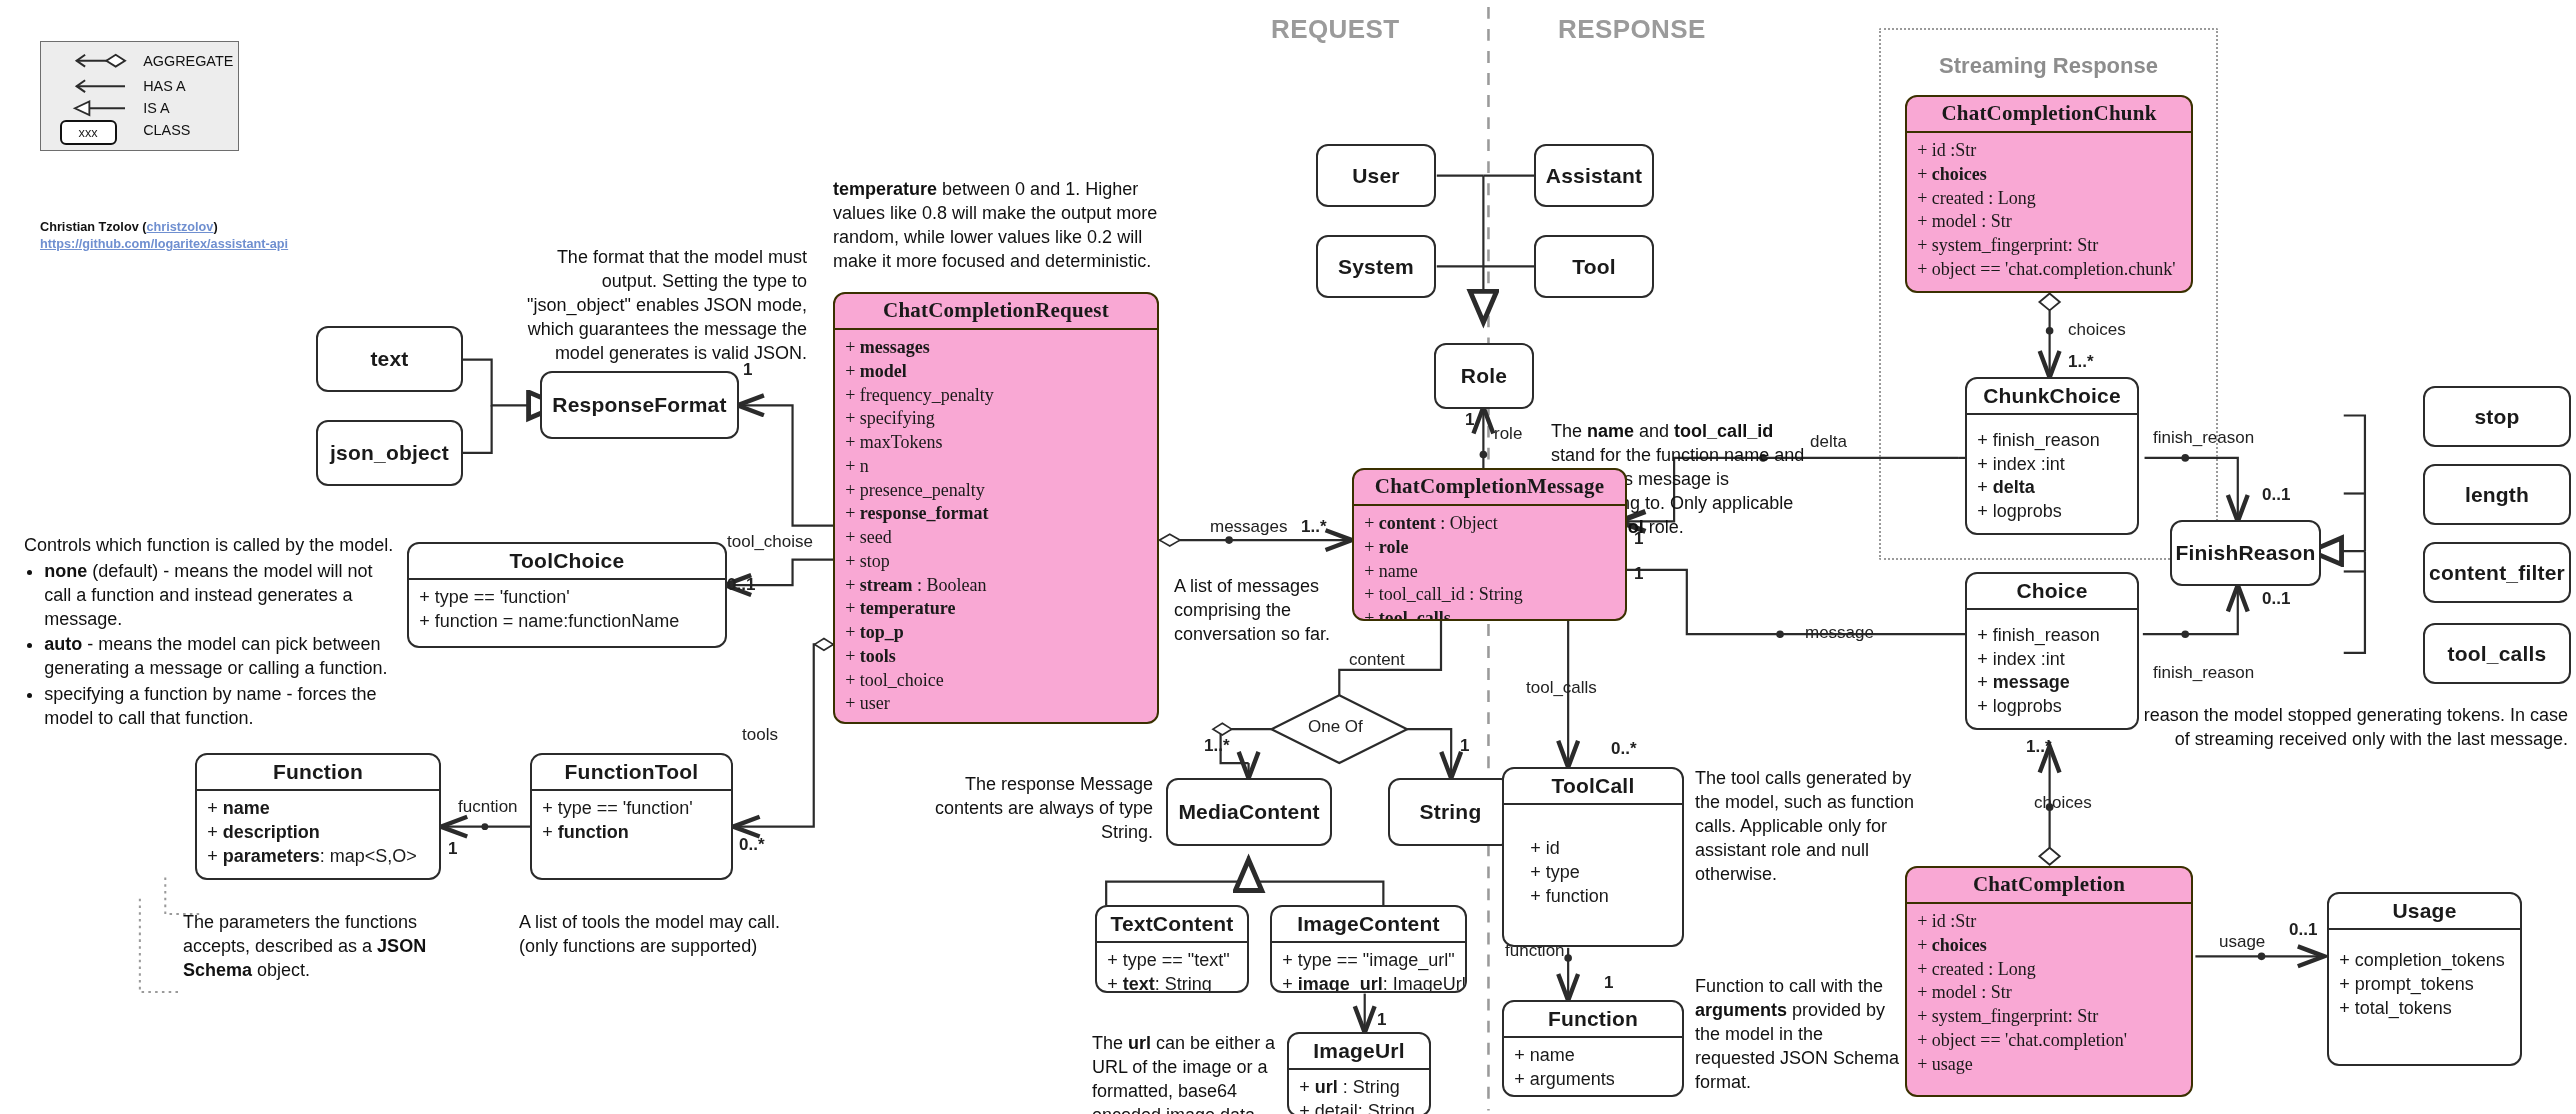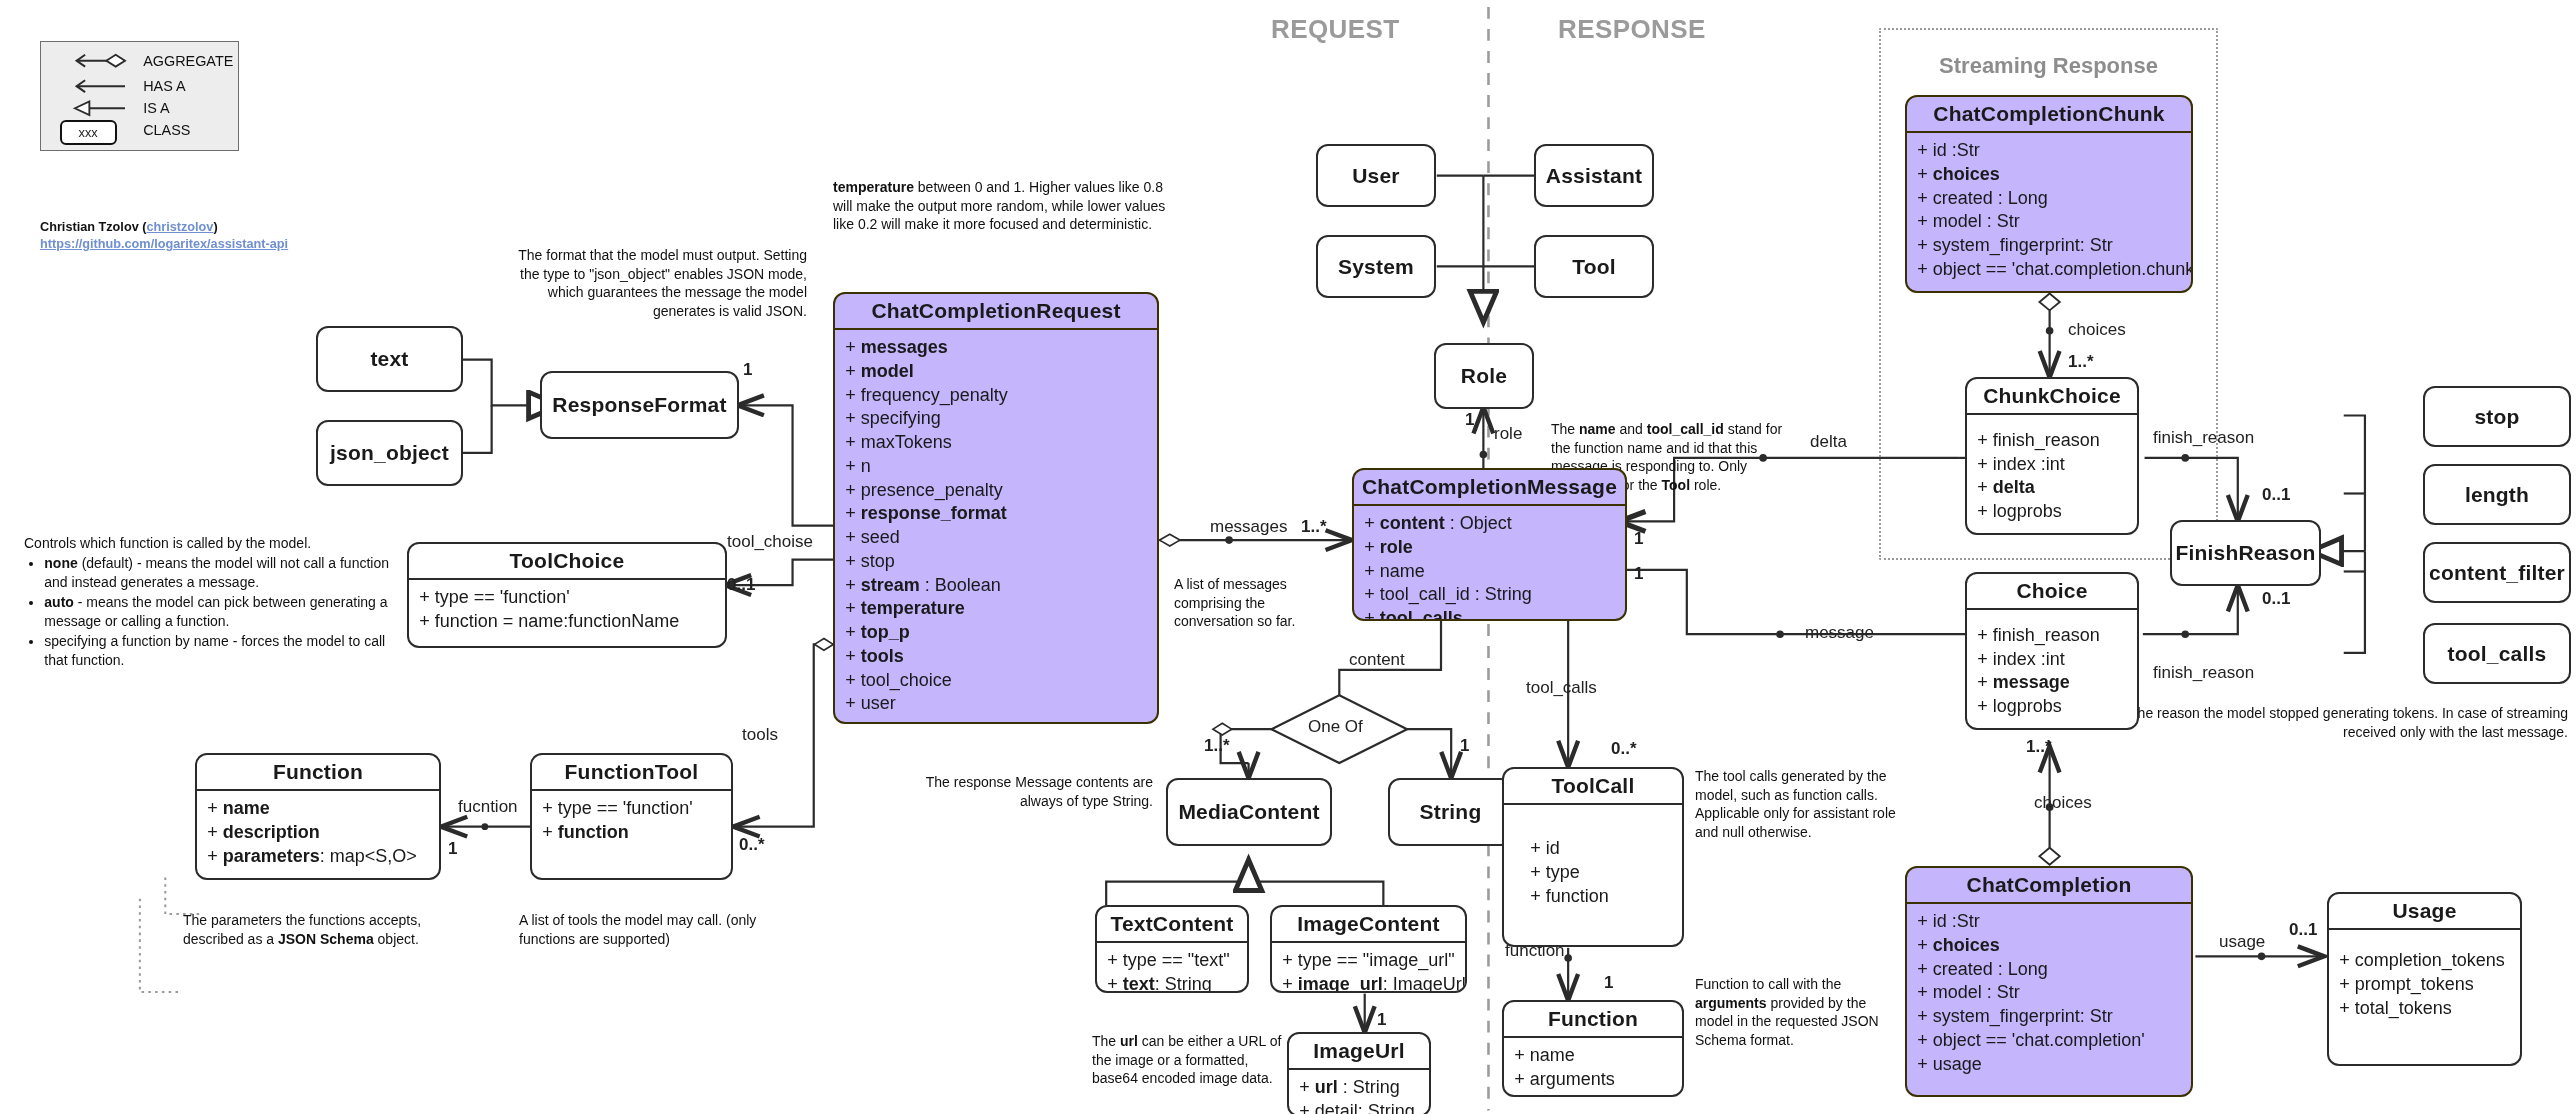--- a/index.html
+++ b/index.html
@@ -21,21 +21,21 @@
   }
   
   .uml{
     position:absolute;
     box-sizing:border-box;
     border:2.5px solid #2b2b2b;
     border-radius:12px;
     background:#ffffff;
     overflow:hidden;
   }
-  .uml.yellow{background:#c4b5fd;border-color:#3a3000;}
+  .uml.yellow{background:#f9a8d4;border-color:#3a3000;font-family:Liberation Serif, serif;}
   .uml .title{
     text-align:center;
     font-weight:bold;
     padding:5.1px 6.8px 6px 6.8px;
     font-size:21px;
     line-height:1.1;
     letter-spacing:0.2px;
   }
   .uml.hasbody .title{border-bottom:2.5px solid #2b2b2b;}
   .uml.yellow.hasbody .title{border-bottom:2.5px solid #3a3000;}
@@ -45,21 +45,21 @@
     line-height:1.32;
   }
   .uml .body .row{white-space:nowrap;}
   .uml .body .row b{font-weight:bold;}
   .uml.simple{display:flex;align-items:center;justify-content:center;}
   .uml.simple .title{border-bottom:none;width:100%;}
 
   
   .note{
     position:absolute;
-    font-size:14px;
+    font-size:18px;
     line-height:1.33;
     color:#111;
   }
   .note b{font-weight:bold;}
   .note.right{text-align:right;}
   .note ul{margin:1.7px 0 0 0;padding-left:20.3px;}
   .note li{margin-bottom:1.7px;}
 
   
   .elabel{

